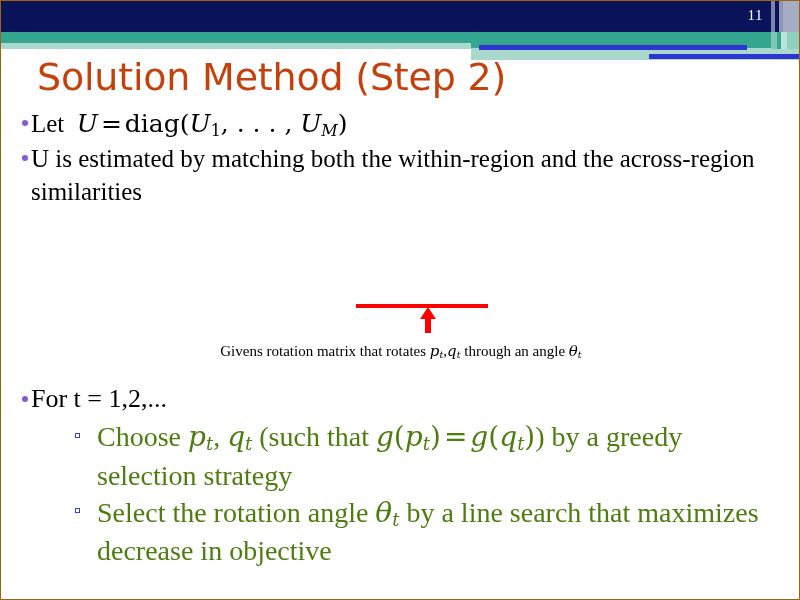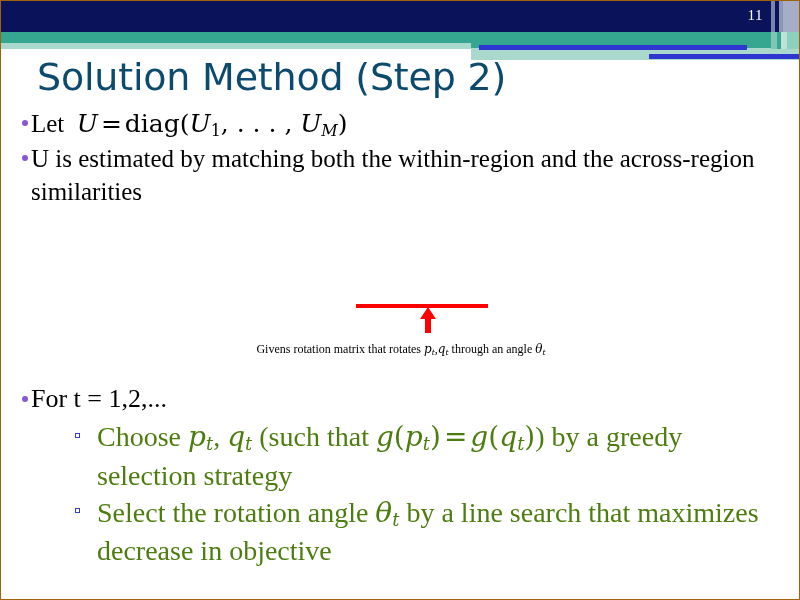--- a/index.html
+++ b/index.html
@@ -95,21 +95,21 @@
     letter-spacing: 0.5px;
   }
 
   
   .title {
     position: absolute;
     left: 36px;
     top: 54px;
     font-family: "DejaVu Sans", sans-serif;
     font-size: 38px;
-    color: #0c4a6e;
+    color: #c2410c;
     letter-spacing: -0.2px;
     white-space: nowrap;
   }
 
   
   .body-area {
     position: absolute;
     left: 0; top: 106px;
     width: 800px;
   }
@@ -204,21 +204,21 @@
     position: absolute;
     left: 418px; top: 306px;
     width: 18px; height: 26px;
   }
   .caption {
     position: absolute;
     left: 0; top: 341px;
     width: 800px;
     text-align: center;
     font-family: "Liberation Serif", serif;
-    font-size: 12px;
+    font-size: 15px;
     color: #000000;
     white-space: nowrap;
   }
 
   .lower-area {
     position: absolute;
     left: 0; top: 381px;
     width: 770px;
   }
   li.b1.big { font-size: 26px; }

